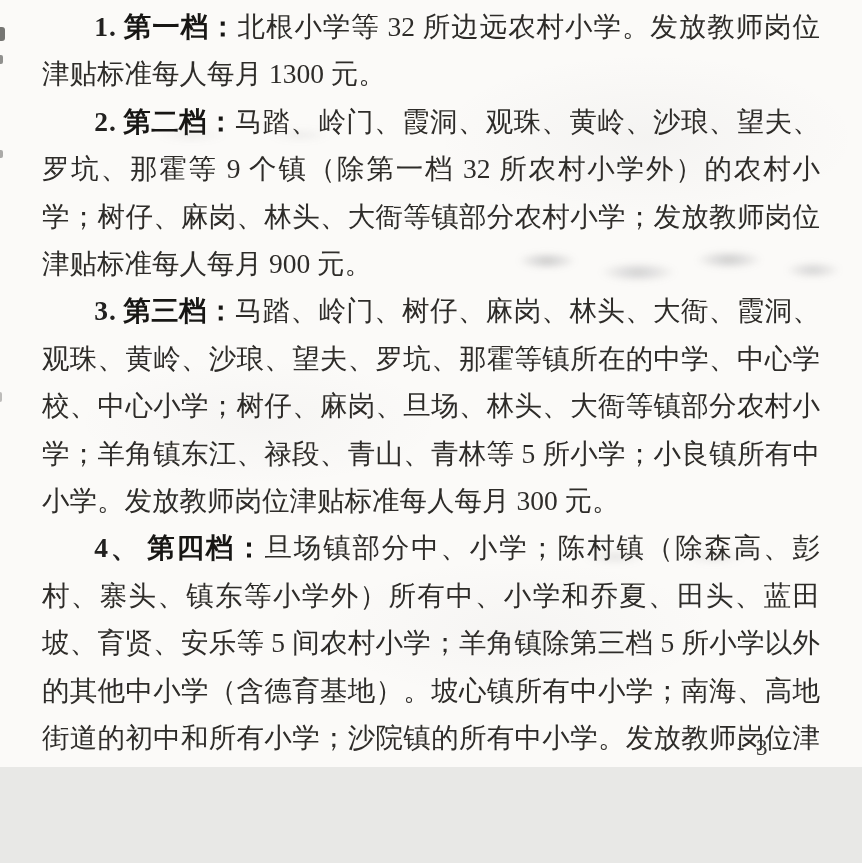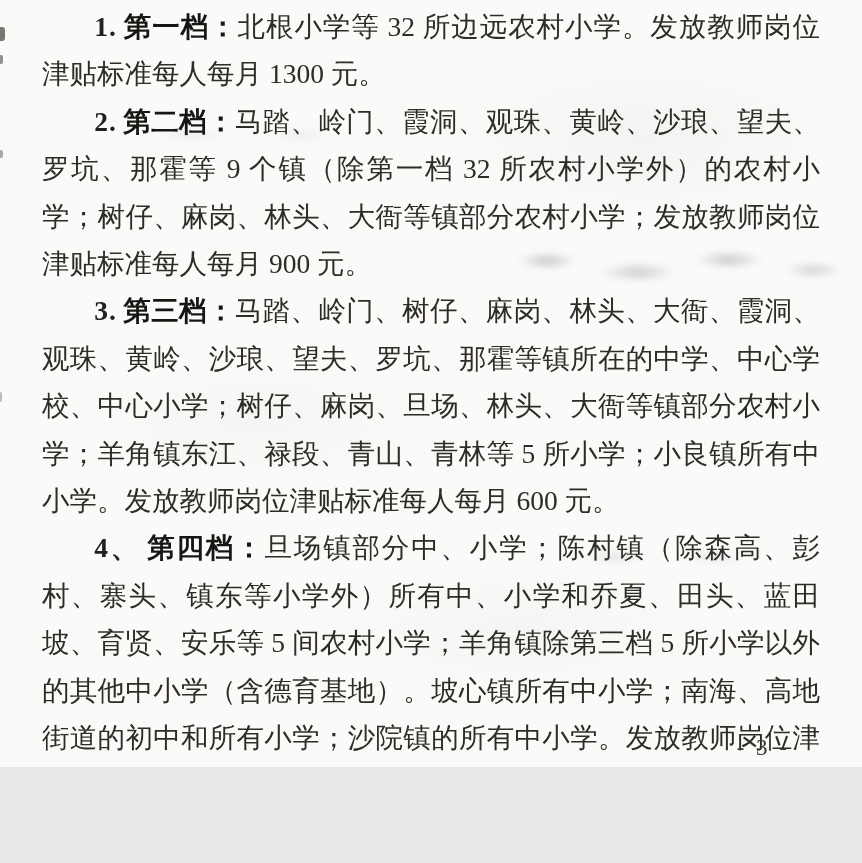--- a/index.html
+++ b/index.html
@@ -105,21 +105,21 @@
 </head>
 <body>
 
 <div class="page">
 
   <div class="content">
     <p class="para"><span class="para-num">1.</span><span class="para-head">第一档：</span><span class="para-body">北根小学等 32 所边远农村小学。发放教师岗位津贴标准每人每月 1300 元。</span></p>
 
     <p class="para"><span class="para-num">2.</span><span class="para-head">第二档：</span><span class="para-body">马踏、岭门、霞洞、观珠、黄岭、沙琅、望夫、罗坑、那霍等 9 个镇（除第一档 32 所农村小学外）的农村小学；树仔、麻岗、林头、大衙等镇部分农村小学；发放教师岗位津贴标准每人每月 900 元。</span></p>
 
-    <p class="para"><span class="para-num">3.</span><span class="para-head">第三档：</span><span class="para-body">马踏、岭门、树仔、麻岗、林头、大衙、霞洞、观珠、黄岭、沙琅、望夫、罗坑、那霍等镇所在的中学、中心学校、中心小学；树仔、麻岗、旦场、林头、大衙等镇部分农村小学；羊角镇东江、禄段、青山、青林等 5 所小学；小良镇所有中小学。发放教师岗位津贴标准每人每月 600 元。</span></p>
+    <p class="para"><span class="para-num">3.</span><span class="para-head">第三档：</span><span class="para-body">马踏、岭门、树仔、麻岗、林头、大衙、霞洞、观珠、黄岭、沙琅、望夫、罗坑、那霍等镇所在的中学、中心学校、中心小学；树仔、麻岗、旦场、林头、大衙等镇部分农村小学；羊角镇东江、禄段、青山、青林等 5 所小学；小良镇所有中小学。发放教师岗位津贴标准每人每月 300 元。</span></p>
 
     <p class="para"><span class="para-num">4、</span><span class="para-head">第四档：</span><span class="para-body">旦场镇部分中、小学；陈村镇（除森高、彭村、寨头、镇东等小学外）所有中、小学和乔夏、田头、蓝田坡、育贤、安乐等 5 间农村小学；羊角镇除第三档 5 所小学以外的其他中小学（含德育基地）。坡心镇所有中小学；南海、高地街道的初中和所有小学；沙院镇的所有中小学。发放教师岗位津贴标准每人每月 460 元。</span></p>
   </div>
 
   <div class="pageno">- 3 -</div>
 
   <div class="smudge smudge-1"></div>
   <div class="smudge smudge-2"></div>
   <div class="smudge smudge-3"></div>
   <div class="smudge smudge-4"></div>

